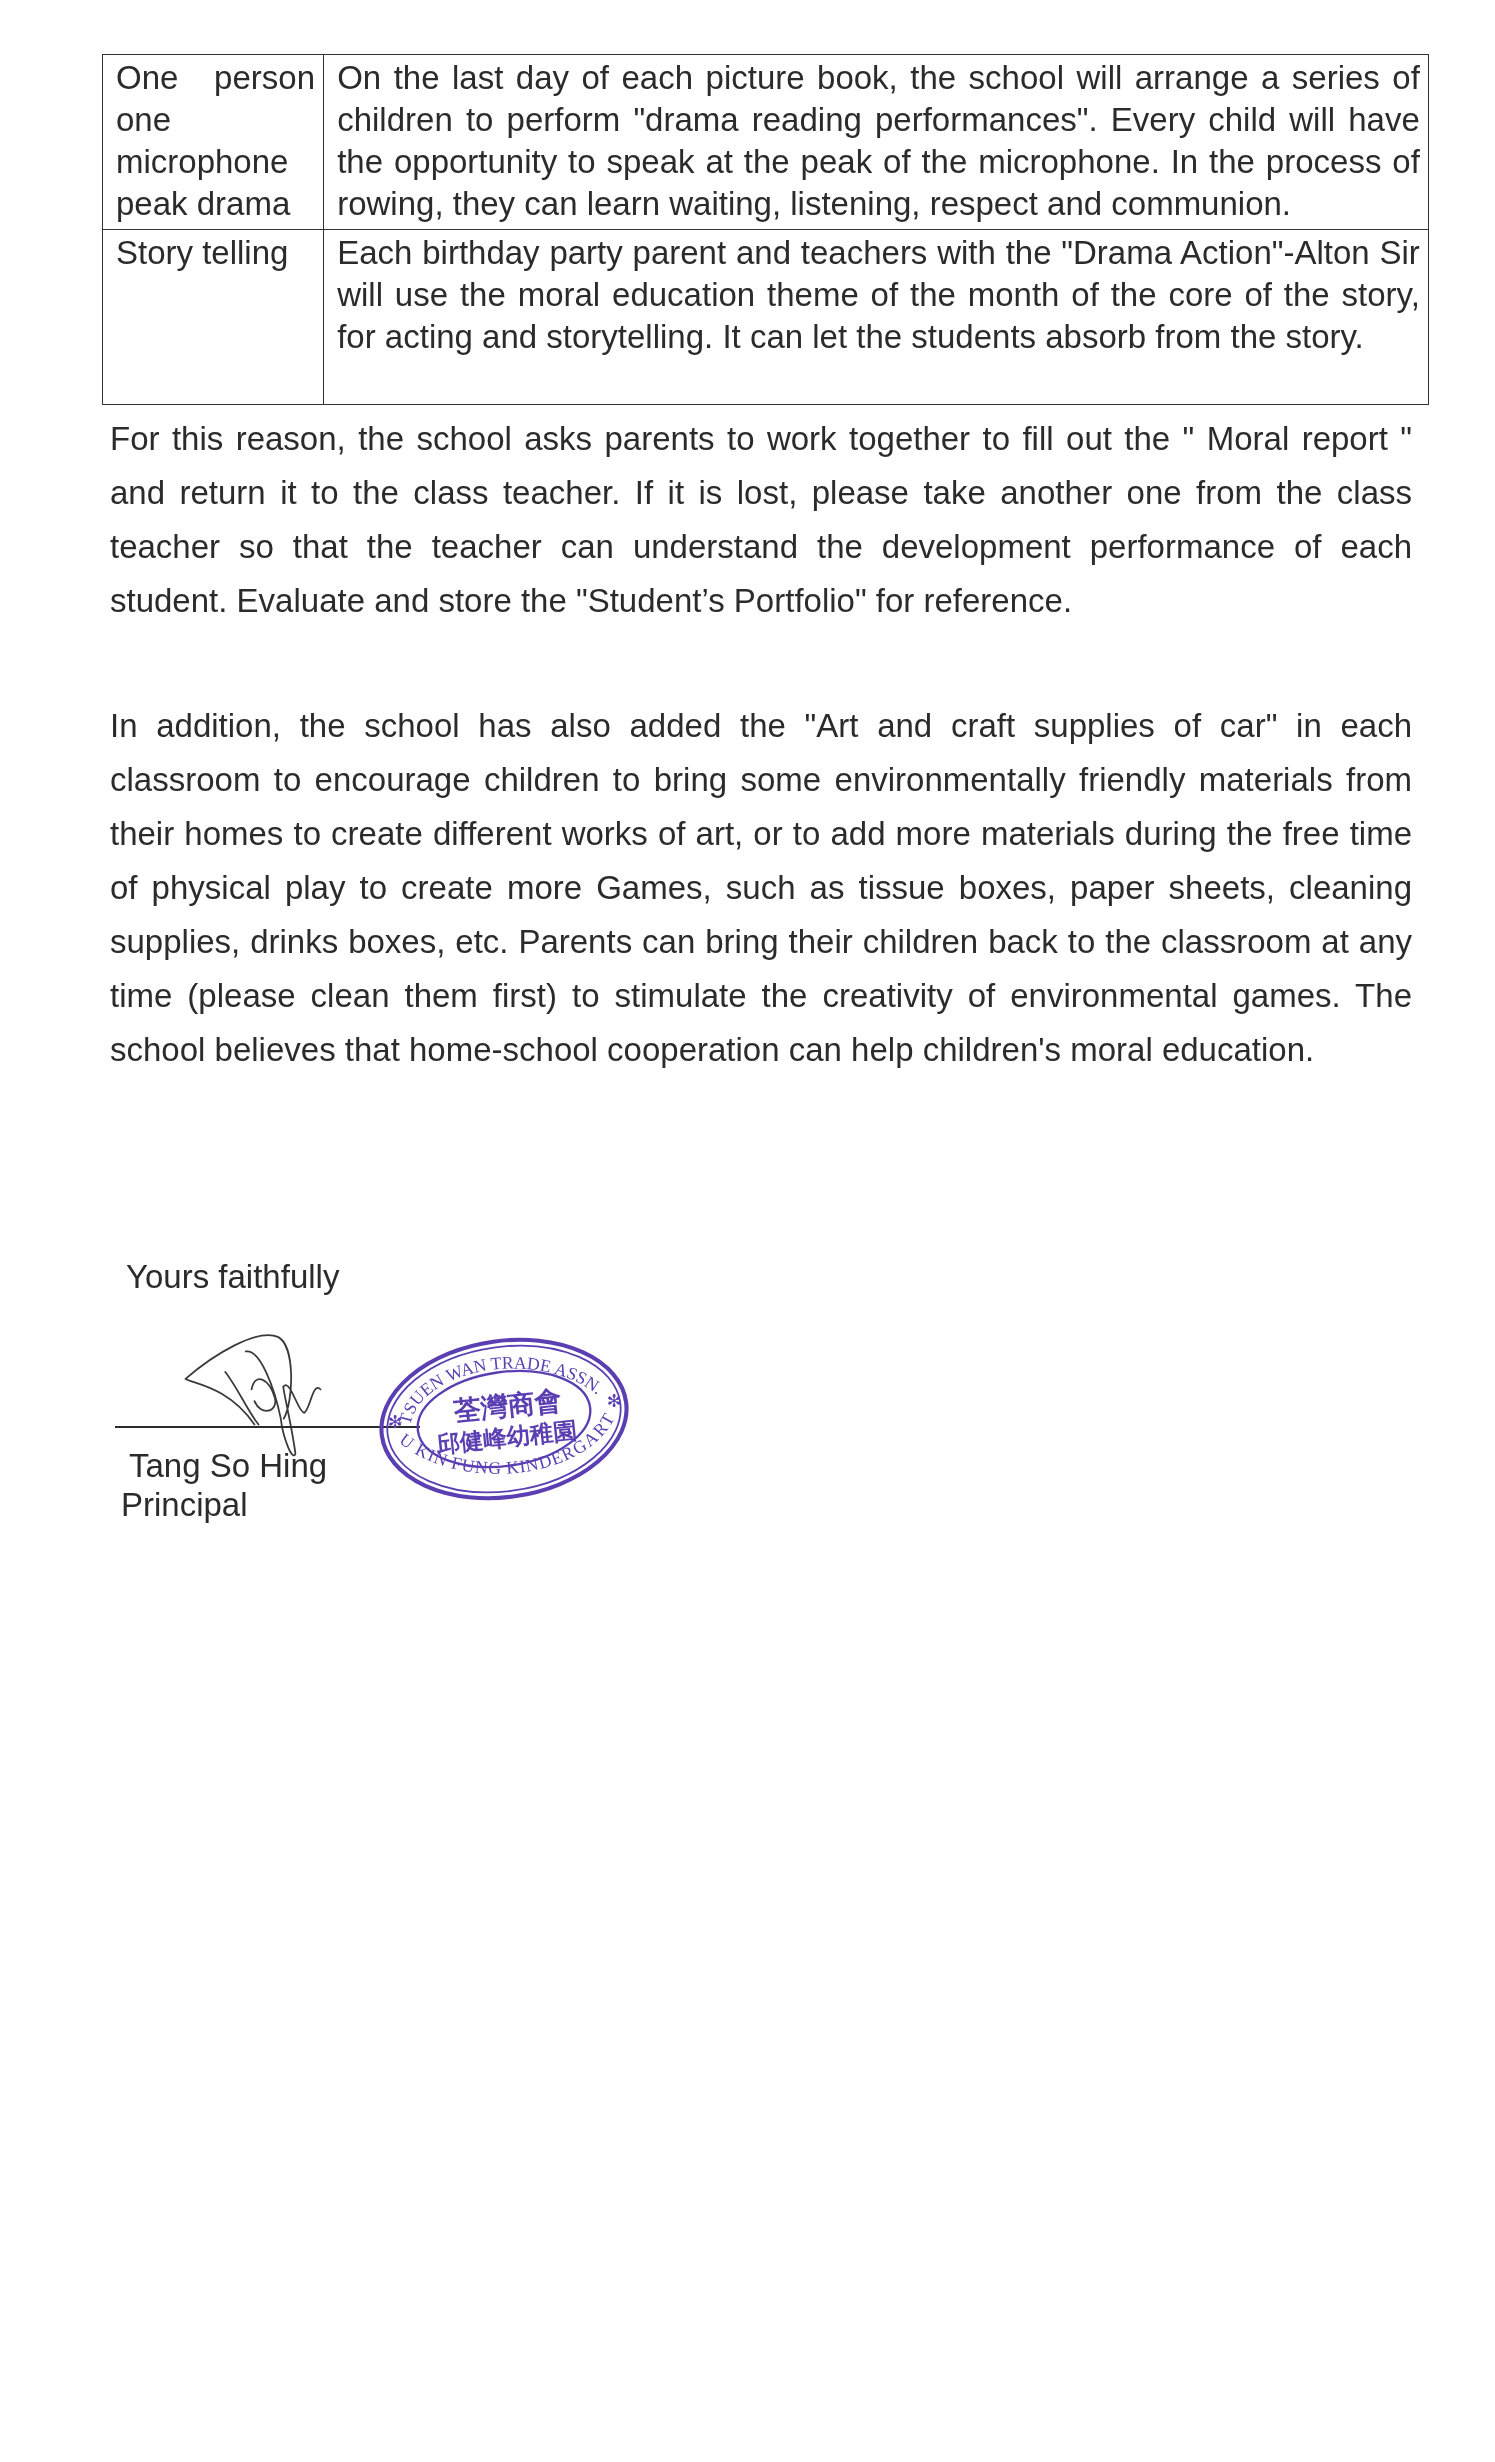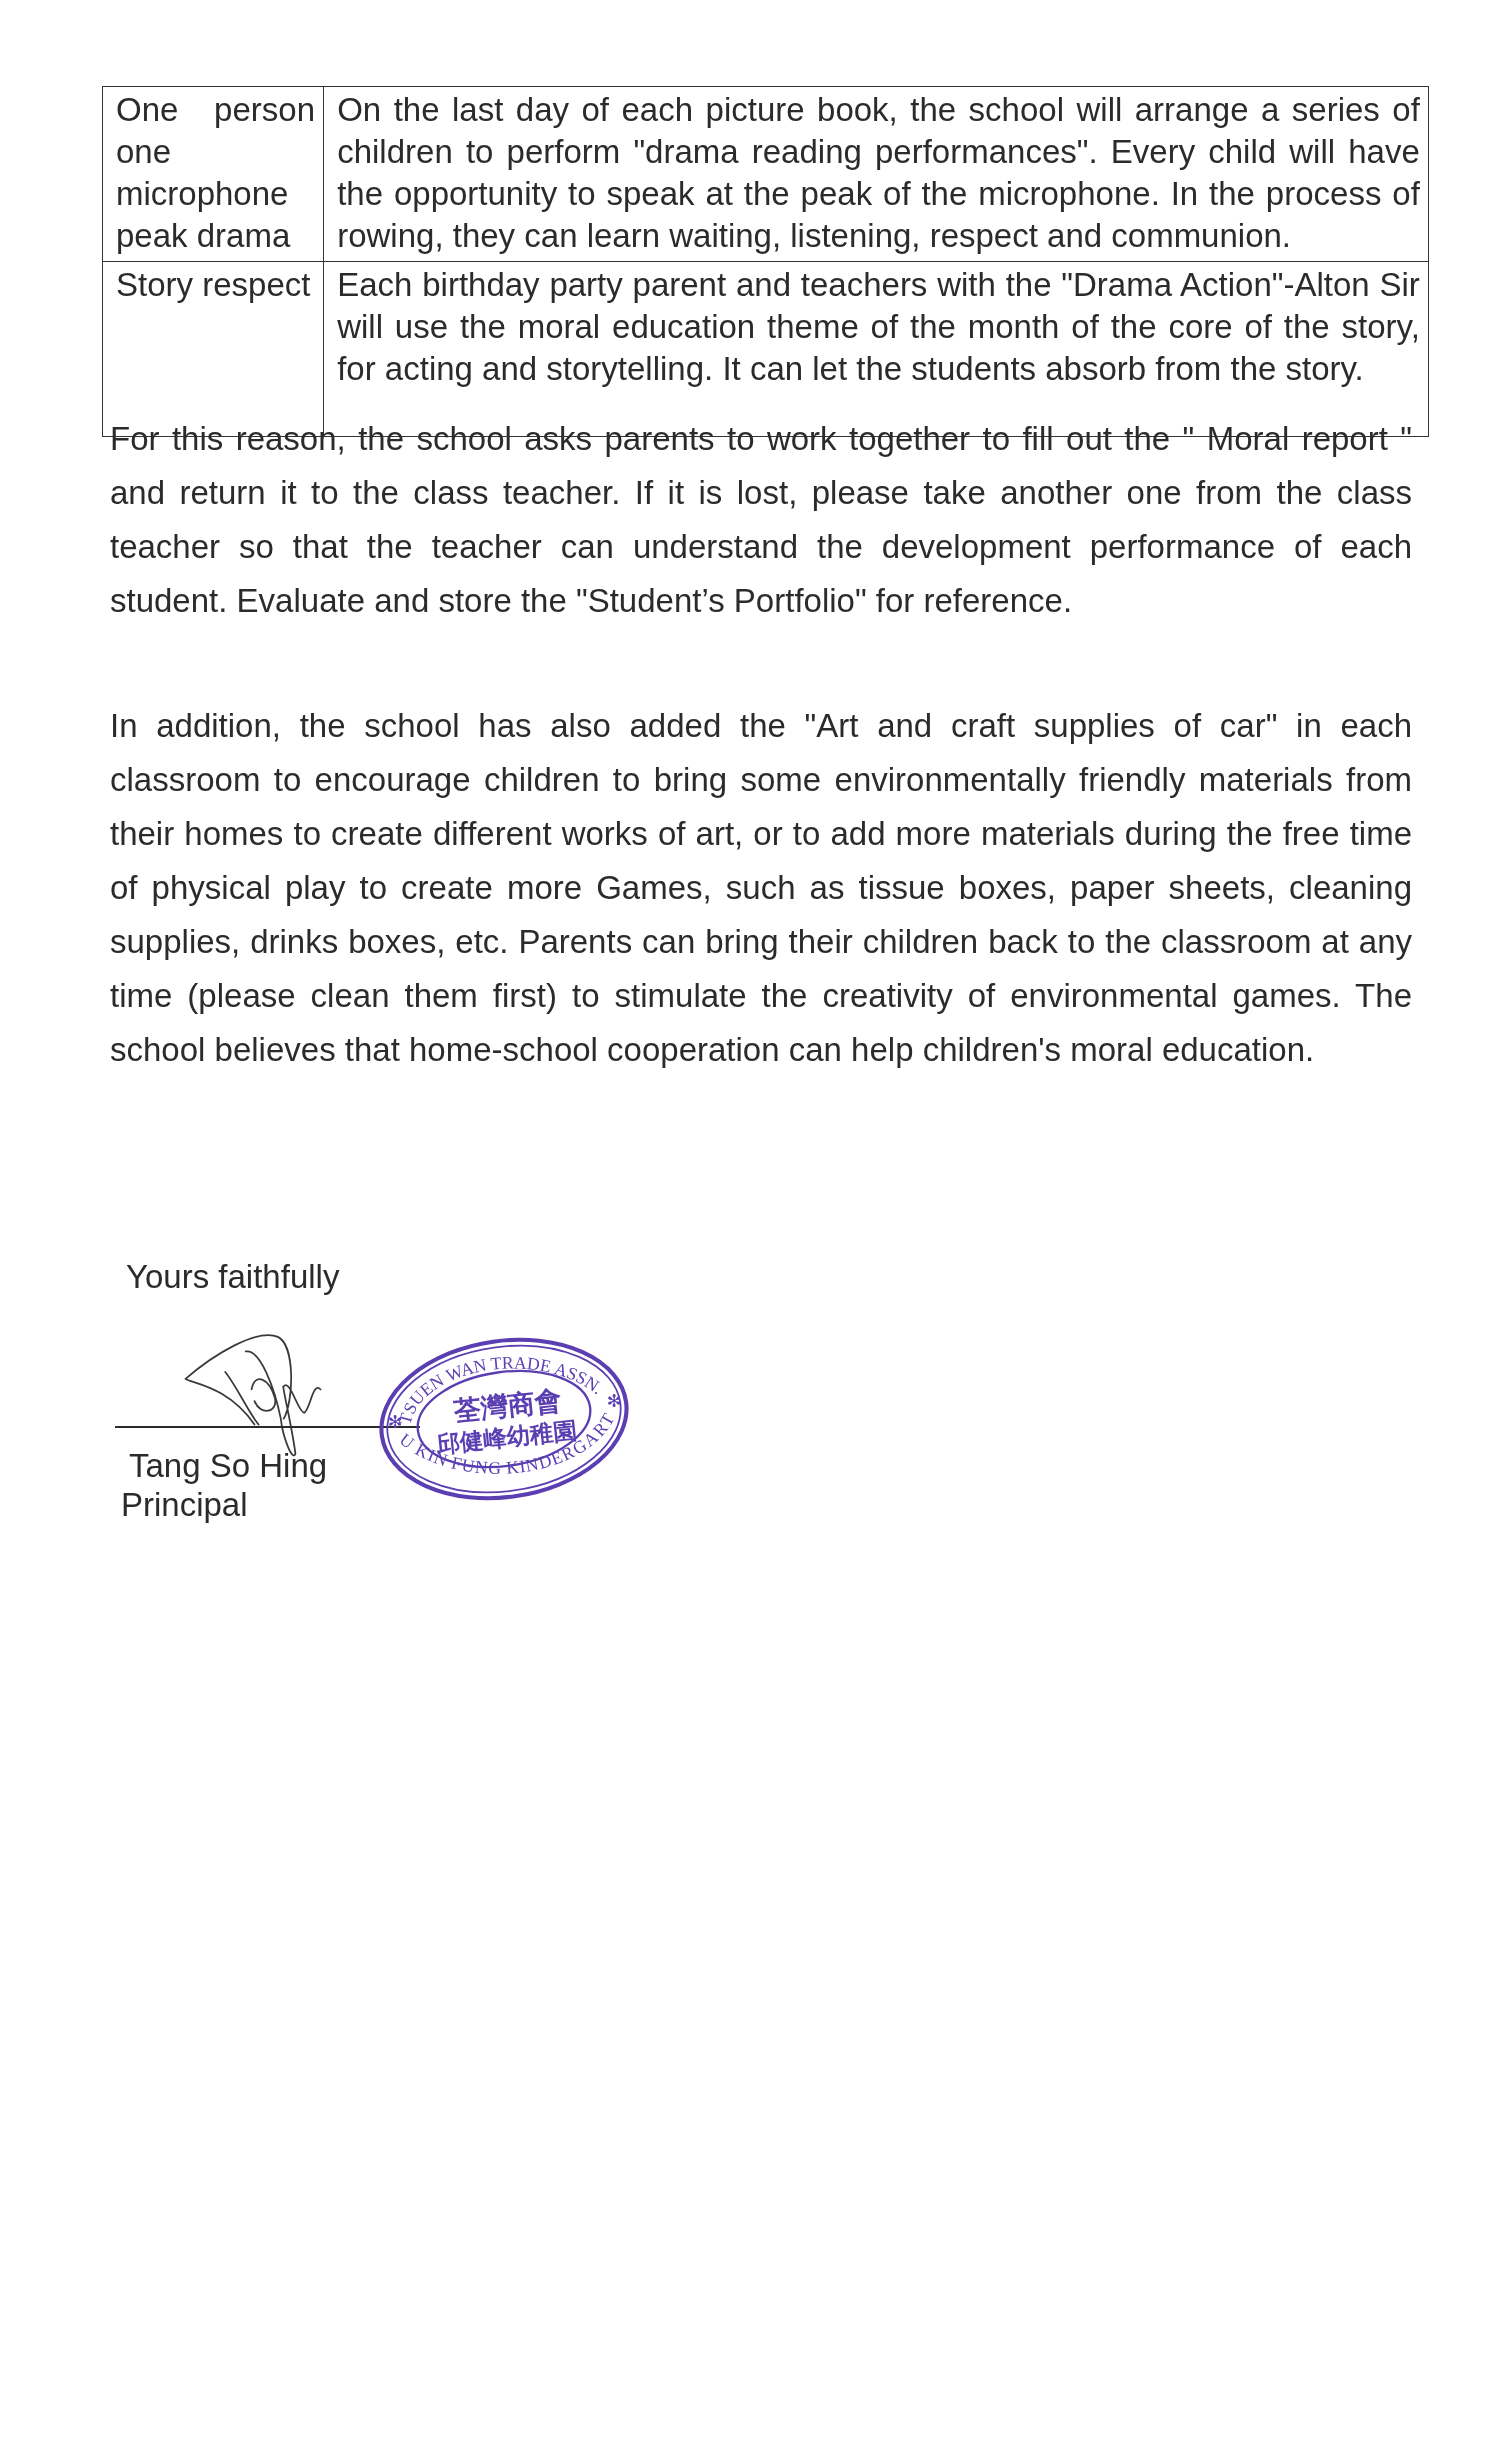--- a/index.html
+++ b/index.html
@@ -1,21 +1,21 @@
 <!DOCTYPE html>
 <html style="font-size:9.4px"><head>
 <meta charset="utf-8">
 <style>
   html, body { margin: 0; padding: 0; background: #ffffff; }
   body { width: 1495px; height: 2462px; position: relative; overflow: hidden;
          font-family: "Liberation Sans", sans-serif; color: #2b2b2b; }
   .page { position: absolute; left: 0; top: 0; width: 1495px; height: 2462px; background: #fff; }
 
   
-  .ptable { position: absolute; left: 102px; top: 54px; width: 1327px; border-collapse: collapse; margin-top: 32px; }
+  .ptable { position: absolute; left: 102px; top: 54px; width: 1327px; border-collapse: collapse; }
   .ptable td { border: 1.8px solid #333; vertical-align: top; font-size: 33px; line-height: 42px;
                padding: 2.3px 8.2px 3.5px 13px; text-align: justify; }
   .ptable td.label { width: 199px; text-align: justify; text-align-last: left; }
   .ptable tr.r1 td { height: 166px; }
   .ptable tr.r2 td { height: 168px; }
   .label-word-spread { text-align-last: justify; }
 
   
   .para { position: absolute; left: 110px; width: 1302px; font-size: 33px; line-height: 54px;
           text-align: justify; margin: 0; }
@@ -42,21 +42,21 @@
         <tr class="r1">
       <td class="label">
         <div class="label-word-spread">One person</div>
         <div>one</div>
         <div>microphone</div>
         <div>peak drama</div>
       </td>
       <td>On the last day of each picture book, the school will arrange a series of children to perform "drama reading performances". Every child will have the opportunity to speak at the peak of the microphone. In the process of rowing, they can learn waiting, listening, respect and communion.</td>
     </tr>
     <tr class="r2">
-      <td class="label">Story respect</td>
+      <td class="label">Story telling</td>
       <td>Each birthday party parent and teachers with the "Drama Action"-Alton Sir will use the moral education theme of the month of the core of the story, for acting and storytelling. It can let the students absorb from the story.</td>
     </tr>
   </tbody>
     </table>
 
   <p class="para para1">For this reason, the school asks parents to work together to fill out the " Moral report " and return it to the class teacher. If it is lost, please take another one from the class teacher so that the teacher can understand the development performance of each student. Evaluate and store the "Student’s Portfolio" for reference.</p>
   <p class="para para2">In addition, the school has also added the "Art and craft supplies of car" in each classroom to encourage children to bring some environmentally friendly materials from their homes to create different works of art, or to add more materials during the free time of physical play to create more Games, such as tissue boxes, paper sheets, cleaning supplies, drinks boxes, etc. Parents can bring their children back to the classroom at any time (please clean them first) to stimulate the creativity of environmental games. The school believes that home-school cooperation can help children's moral education.</p>
 
   <p class="closing">Yours faithfully</p>
 

